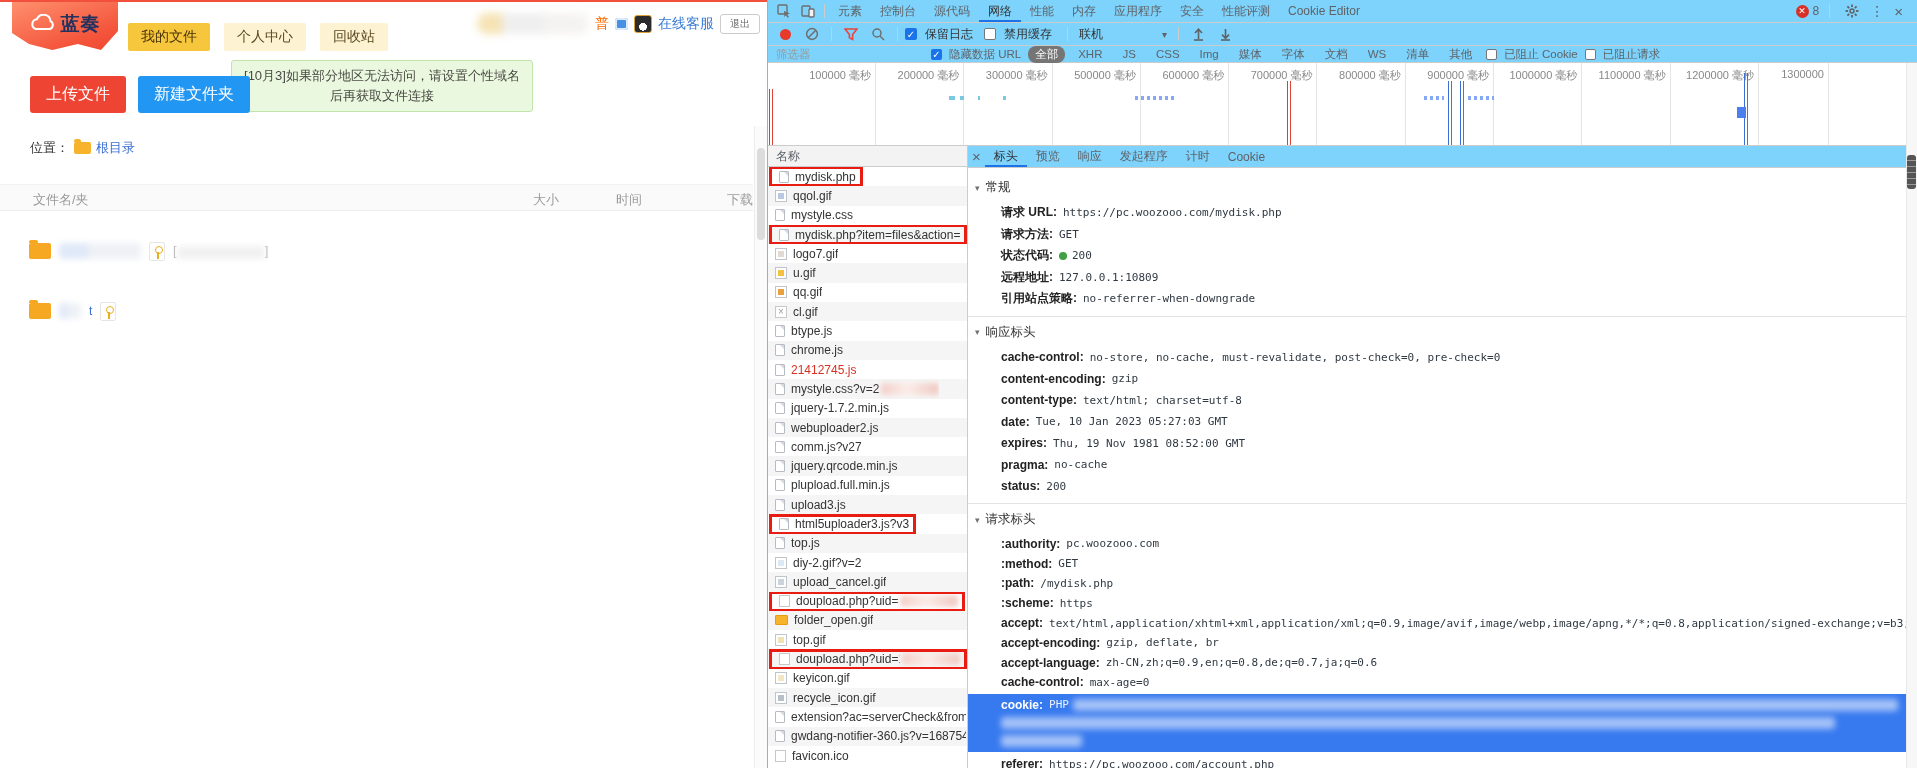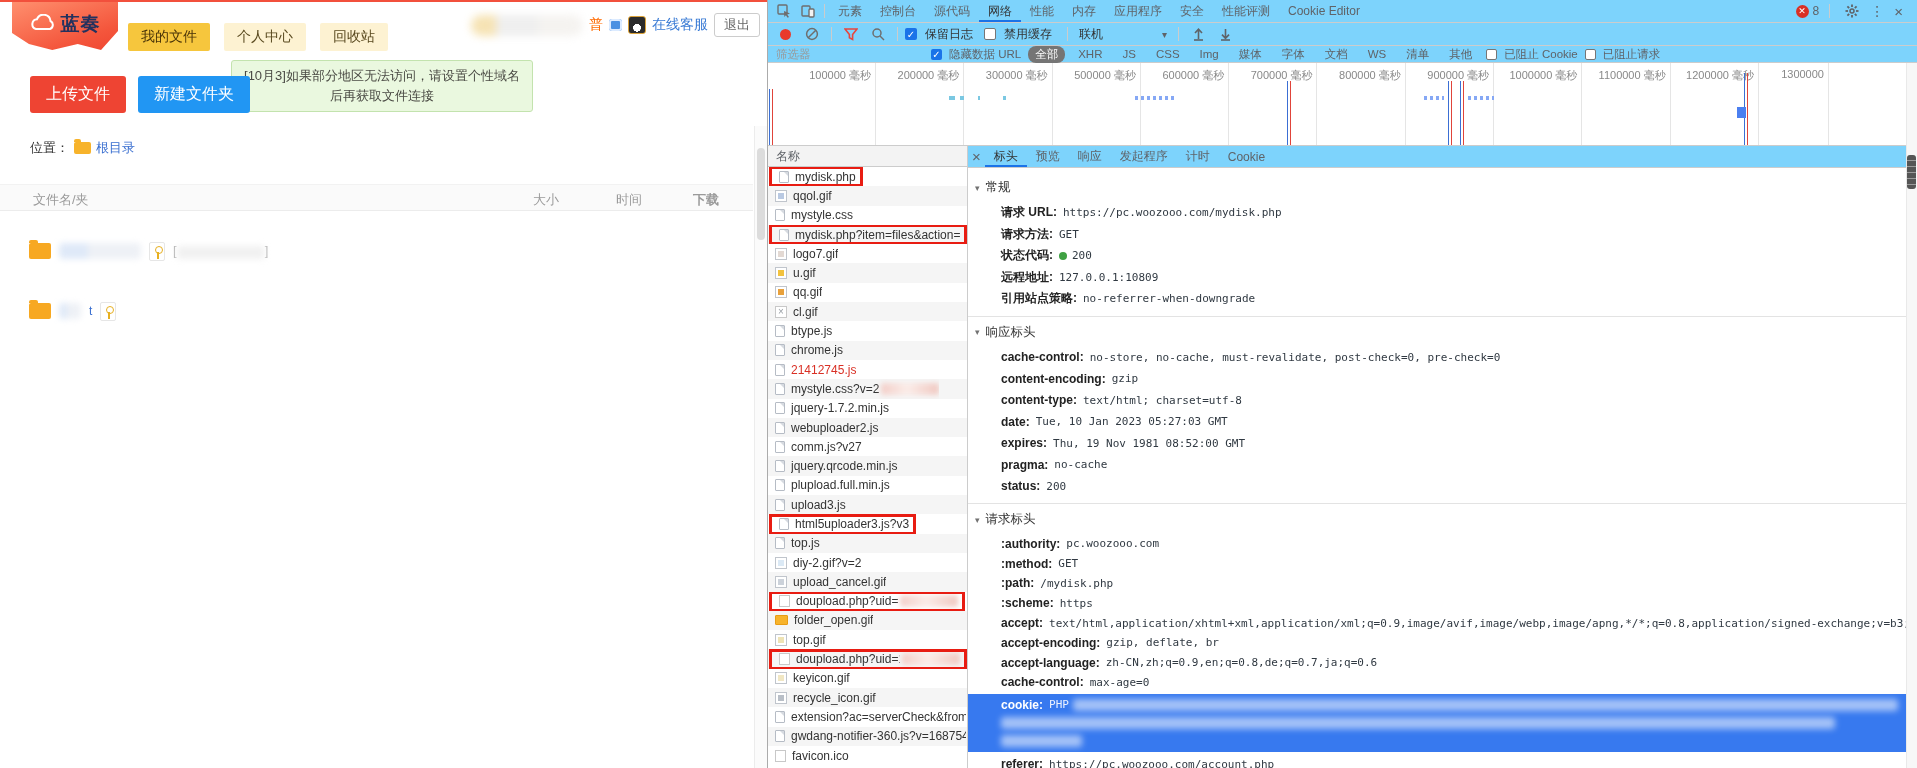--- a/index.html
+++ b/index.html
@@ -21,21 +21,21 @@
   #site-nav { position:absolute; left:128px; top:23px; display:flex; gap:14px; }
   #user-area { position:absolute; right:7px; top:13px; display:flex; align-items:center; gap:6px; }
   #avatar-blur { width:112px; height:21px; border-radius:11px;
     background:linear-gradient(90deg,#f6e3b4 0 22%,#efefef 23% 60%,#f5f3f0 61%); filter:blur(4px); }
   #vip-level { color:#ff6a00; font-size:14px; }
   .mini-vip { width:13px; height:12px; border-radius:3px; background:#4a90e2;
     box-shadow:inset 0 0 0 2px #dcebff; }
   .qq-ico { width:18px; height:18px; border-radius:3px; border:1px solid #d9a13a;
     background:radial-gradient(circle at 50% 68%, #fff 0 28%, #2b2b2b 29% 100%), #ffd34d; }
   #service-link { color:#3a7bd5; font-size:14px; cursor:pointer; }
-  #logout-btn { border:1px solid #ccc; border-radius:3px; padding:2px 9px; color:#666; font-size:13px; background:#fff; cursor:pointer; }
+  #logout-btn { border:1px solid #ccc; border-radius:3px; padding:2px 9px; color:#666; font-size:10px; background:#fff; cursor:pointer; }
   #notice { position:absolute; left:231px; top:60px; width:302px; background:#eaf8df;
     border:1px solid #c3e3ae; border-radius:3px; padding:5px 10px; text-align:center;
     font-size:13px; line-height:1.55; color:#4a4a44; }
   #action-buttons { position:absolute; left:30px; top:76px; display:flex; gap:12px; }
   .btn { border:none; border-radius:3px; color:#fff; font-size:16px; padding:8px 16px; cursor:pointer;
     font-family:inherit; }
   .btn.red { background:#ee4433; }
   .btn.blue { background:#2196f3; }
   #location-row { position:absolute; left:30px; top:139px; display:flex; align-items:center; gap:5px; font-size:13px; }
   .folder-ico { width:17px; height:12px; background:#f7b32b; border-radius:2px; position:relative; display:inline-block; }
@@ -198,21 +198,21 @@
   <div id="location-row">
     <span>位置：</span>
     <span class="folder-ico"></span>
     <span id="location-link">根目录</span>
   </div>
 
   <div id="file-table-header">
     <span style="left:33px;">文件名/夹</span>
     <span style="left:533px;">大小</span>
     <span style="left:616px;">时间</span>
-    <span style="left:693px;font-weight:bold;">下载</span>
+    <span style="left:727px;">下载</span>
   </div>
 
   <div class="fr" style="left:29px; top:238px;">
     <span class="folder-big"></span>
     <span class="name-blur" style="width:82px;"></span>
     <span class="key-box"></span>
     <span class="bracket">[<span class="bracket-blur"></span>]</span>
   </div>
 
   <div class="fr" style="left:29px; top:298px;">

